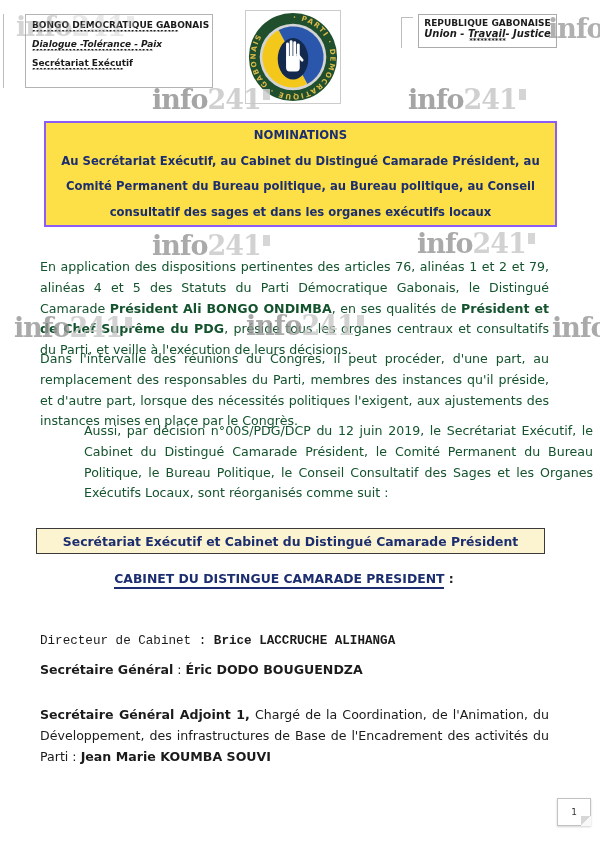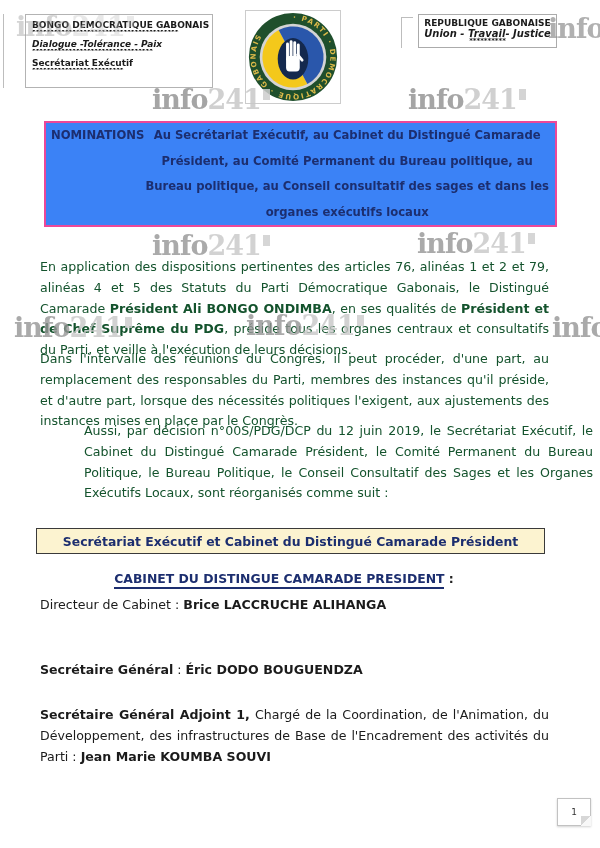--- a/index.html
+++ b/index.html
@@ -23,22 +23,22 @@
 
   .republic-box{position:absolute;left:418px;top:14px;width:139px;height:34px;
                 border:1px solid #ababab;box-sizing:border-box;background:#fff;
                 text-align:center;padding-top:3px;}
   .rb-title{font-size:9px;font-weight:bold;white-space:nowrap;}
   .rb-motto{font-size:10px;font-weight:bold;font-style:italic;white-space:nowrap;}
   .rb-stars{font-size:7px;font-weight:bold;line-height:5px;}
 
   
   .title-box{position:absolute;left:44px;top:121px;width:513px;height:106px;
-             background:#3b82f6;border:2px solid #ec4899;box-sizing:border-box;
-             display:flex;justify-content:center;
+             background:#fde047;border:2px solid #8b5cf6;box-sizing:border-box;
+             display:flex;flex-direction:column;justify-content:center;
              text-align:center;color:#1c2e6f;font-weight:bold;
              font-size:11.6px;line-height:25.5px;padding:0 5px;}
 
   
   .para{position:absolute;left:40px;width:509px;text-align:justify;
         font-size:12.6px;line-height:20.8px;color:#14532d;}
   .p1{top:257px;} .p2{top:349px;} .p3{top:421px;margin-left:44px;}
 
   
   .banner{position:absolute;left:36px;top:528px;width:509px;height:26px;
@@ -48,21 +48,21 @@
 
   
   .heading{position:absolute;left:0;width:568px;text-align:center;
            font-weight:bold;font-size:12.4px;color:#1c2e6f;}
   .h-cabinet{top:571px;} .h-secretariat{top:651px;}
   .heading .u{border-bottom:2px solid #1c2e6f;padding-bottom:1px;}
   .heading .suffix{color:#222;}
 
   
   .entry{position:absolute;left:40px;width:509px;font-size:12.6px;line-height:20.8px;color:#1b1b1b;}
-  .e-directeur{top:595px;} .e-sg{top:660px;}
+  .e-directeur{top:631px;font-family:Liberation Mono, monospace;} .e-sg{top:660px;}
   .e-sga1{top:705px;text-align:justify;}
 
   
   .page-icon{position:absolute;left:557px;top:798px;width:34px;height:28px;
              background:#fff;border:1px solid #c2c2c2;box-sizing:border-box;
              box-shadow:0 1px 2px rgba(0,0,0,0.18);
              font-size:9px;color:#333;text-align:center;line-height:26px;}
   .page-icon .fold{position:absolute;right:-1px;bottom:-1px;width:10px;height:10px;
              background:linear-gradient(135deg,#d7d7d7 0 48%,#f8f8f8 50% 100%);}
 

